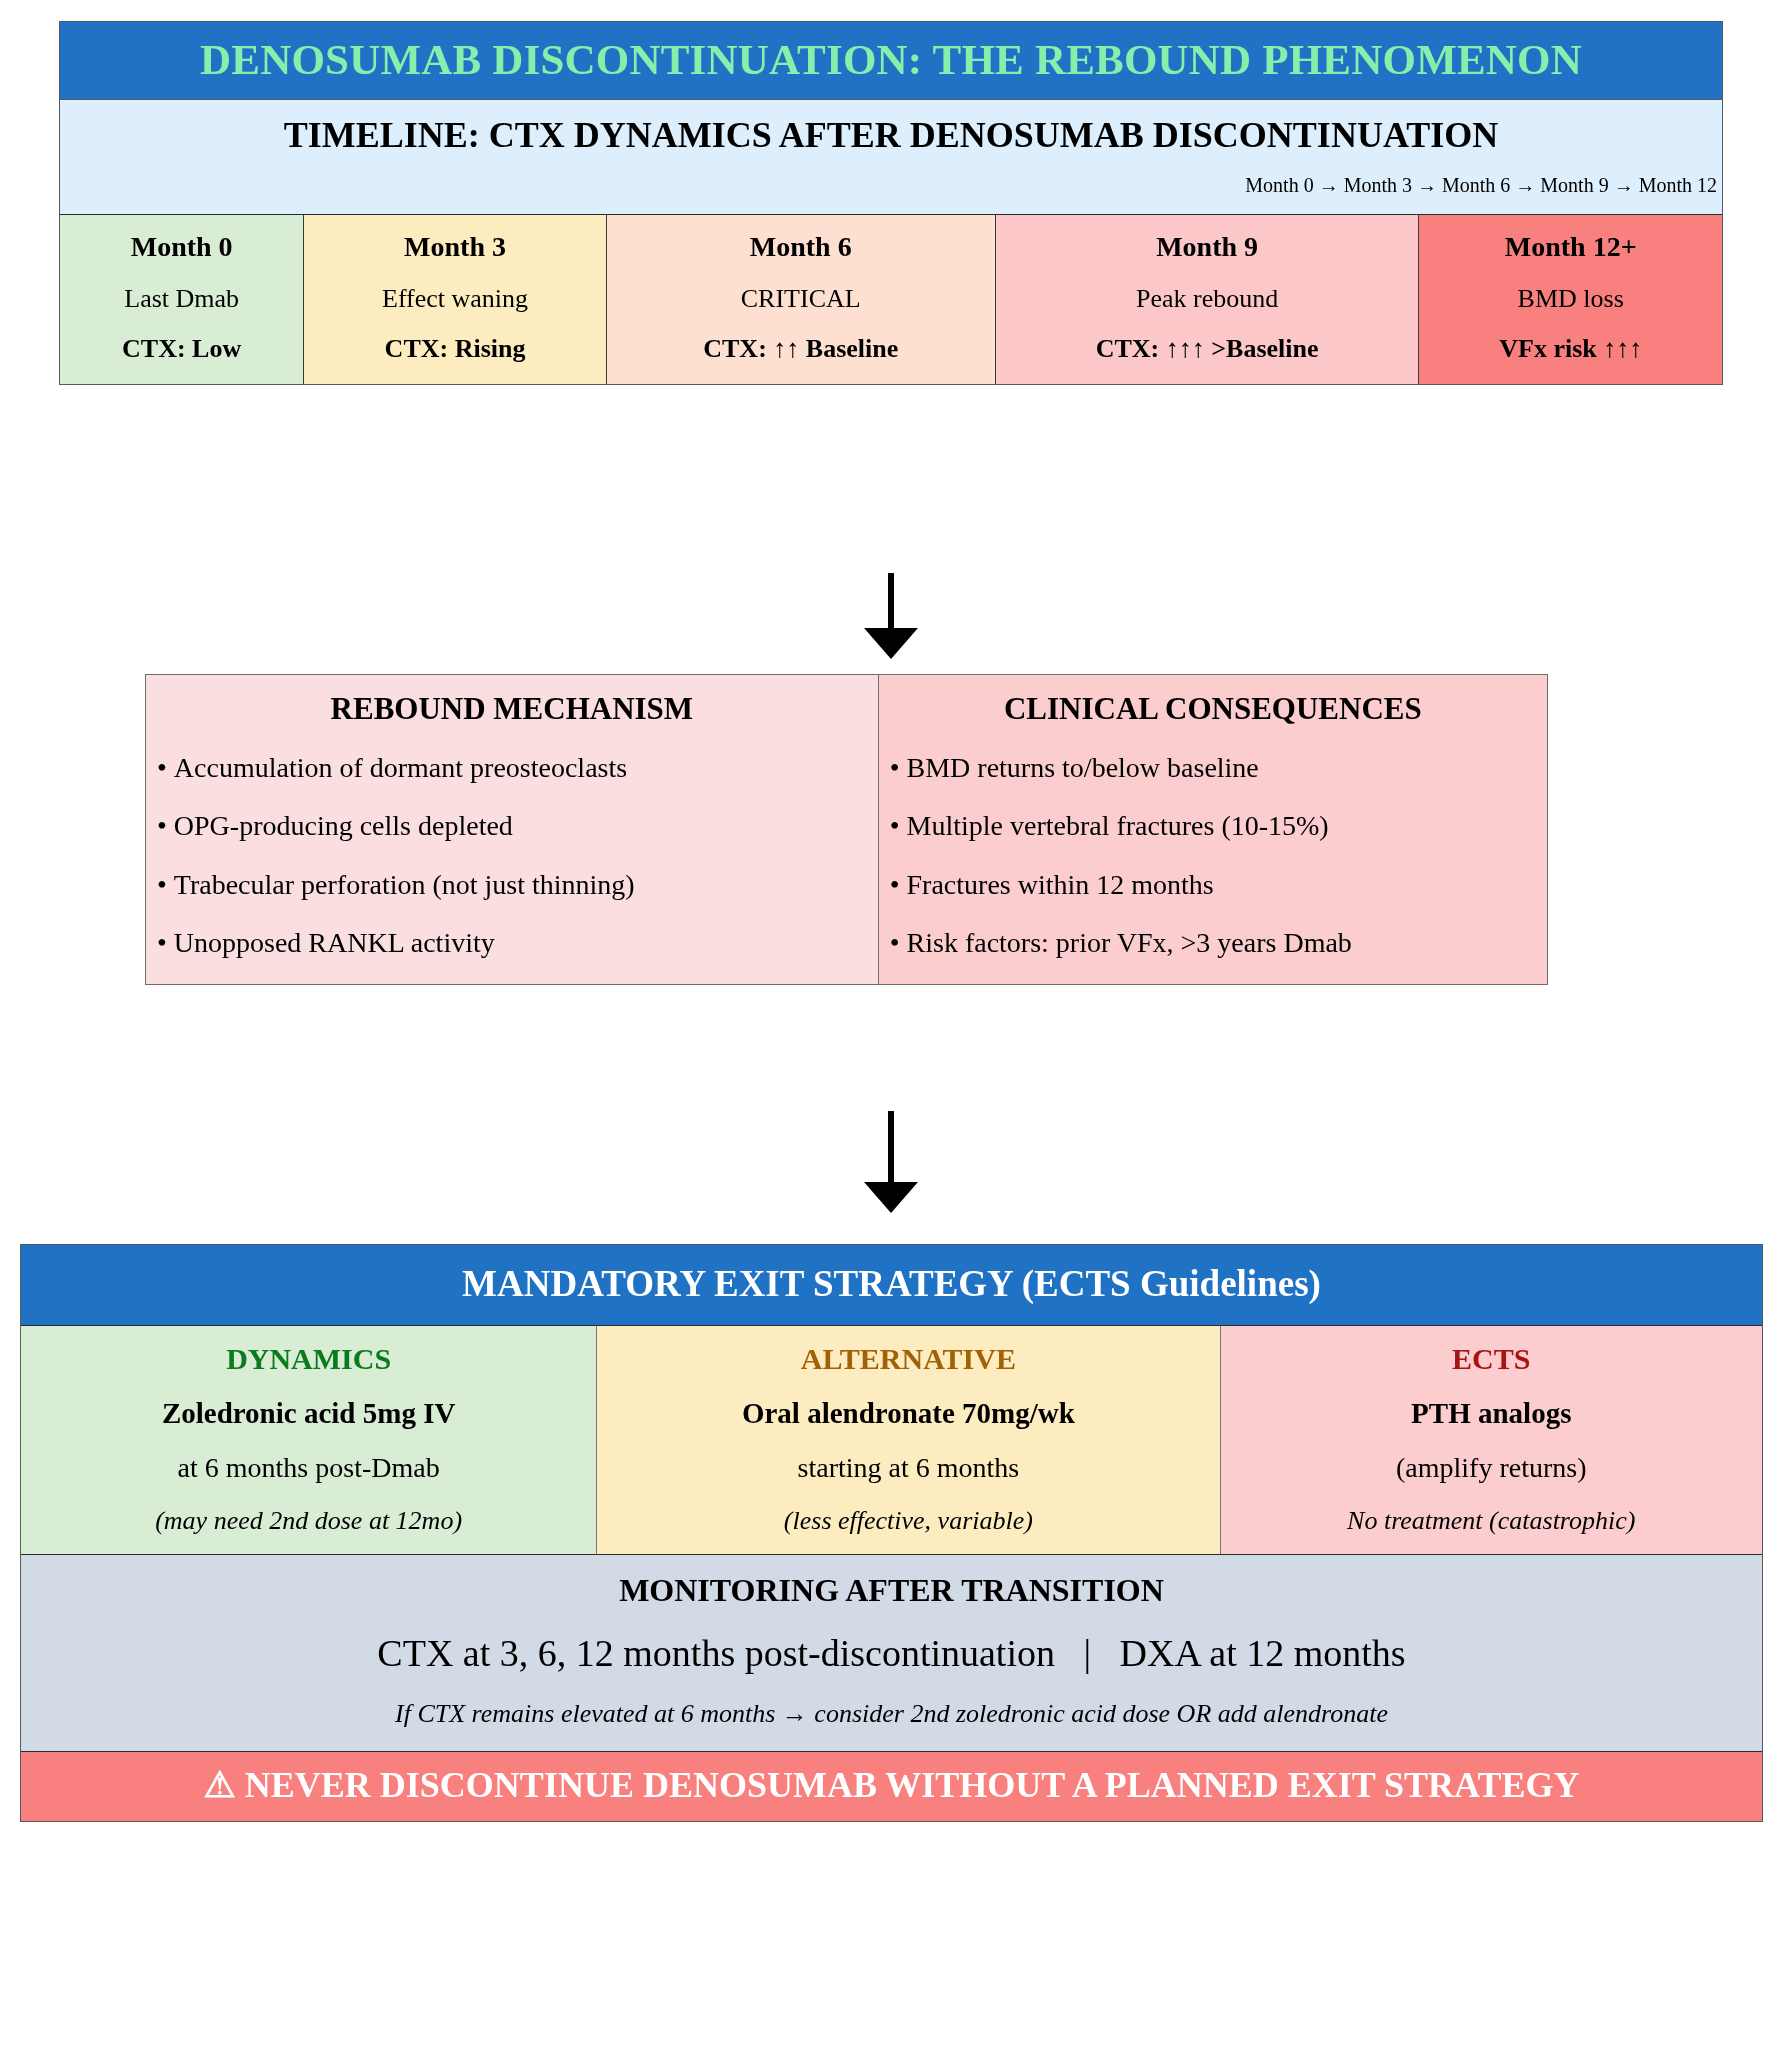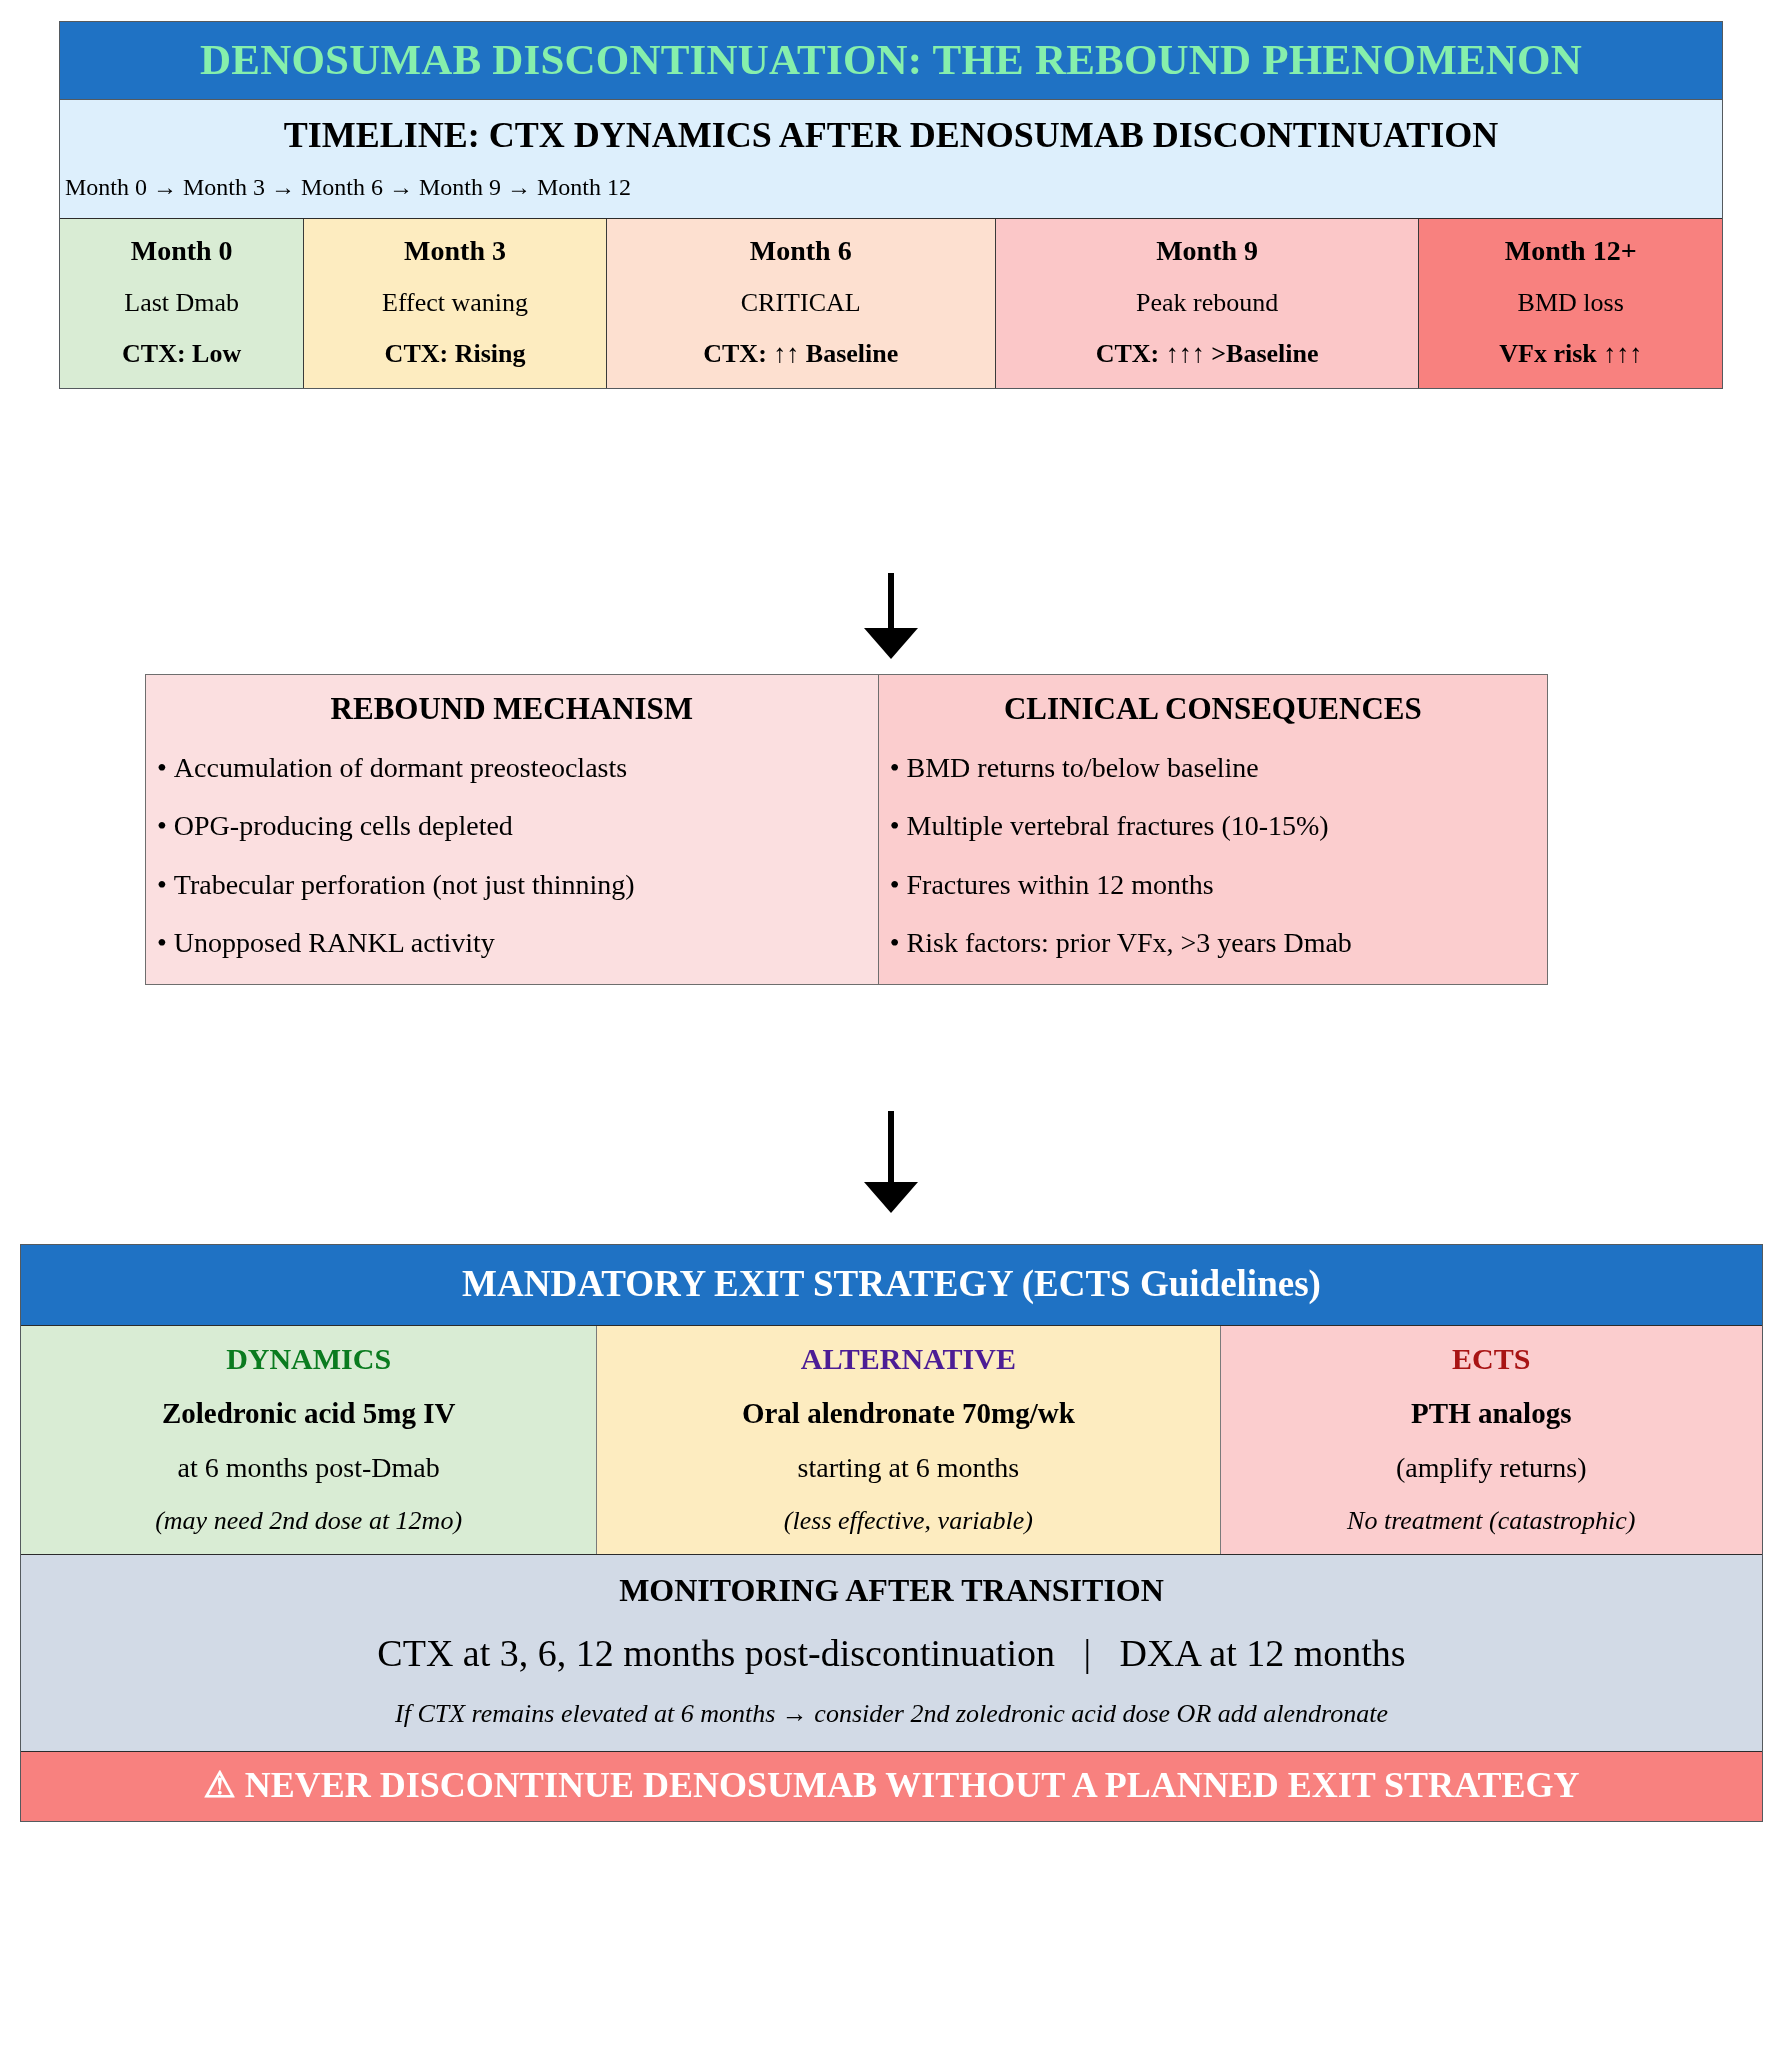--- a/index.html
+++ b/index.html
@@ -45,22 +45,22 @@
     border-bottom: 1.5px solid #2b2b2b;
   }
   .timeline-heading {
     font-size: 36px;
     font-weight: bold;
     text-align: center;
     line-height: 1.1;
     margin-bottom: 18px;
   }
   .timeline-flow {
-    font-size: 24px;
-    text-align: left;
+    font-size: 20px;
+    text-align: right;
     line-height: 1.1;
   }
 
   .month-row {
     display: flex;
     width: 100%;
   }
   .month-cell {
     box-sizing: border-box;
     border-right: 1px solid #3a3a3a;
@@ -328,21 +328,21 @@
   <div class="opt-row">
 
     <div class="opt-cell oc0" style="background: rgb(217, 236, 212);">
       <div class="opt-head" id="head-0" style="color: rgb(10, 123, 31);">DYNAMICS</div>
       <div class="opt-drug">Zoledronic acid 5mg IV</div>
       <div class="opt-when">at 6 months post-Dmab</div>
       <div class="opt-note">(may need 2nd dose at 12mo)</div>
     </div>
 
     <div class="opt-cell oc1" style="background: rgb(253, 236, 192);">
-      <div class="opt-head" id="head-1" style="color: #4c1d95;">ALTERNATIVE</div>
+      <div class="opt-head" id="head-1" style="color: #a16207;">ALTERNATIVE</div>
       <div class="opt-drug">Oral alendronate 70mg/wk</div>
       <div class="opt-when">starting at 6 months</div>
       <div class="opt-note">(less effective, variable)</div>
     </div>
 
     <div class="opt-cell oc2" style="background: rgb(251, 205, 206);">
       <div class="opt-head" id="head-2" style="color: rgb(168, 20, 20);">ECTS</div>
       <div class="opt-drug">PTH analogs</div>
       <div class="opt-when">(amplify returns)</div>
       <div class="opt-note">No treatment (catastrophic)</div>

